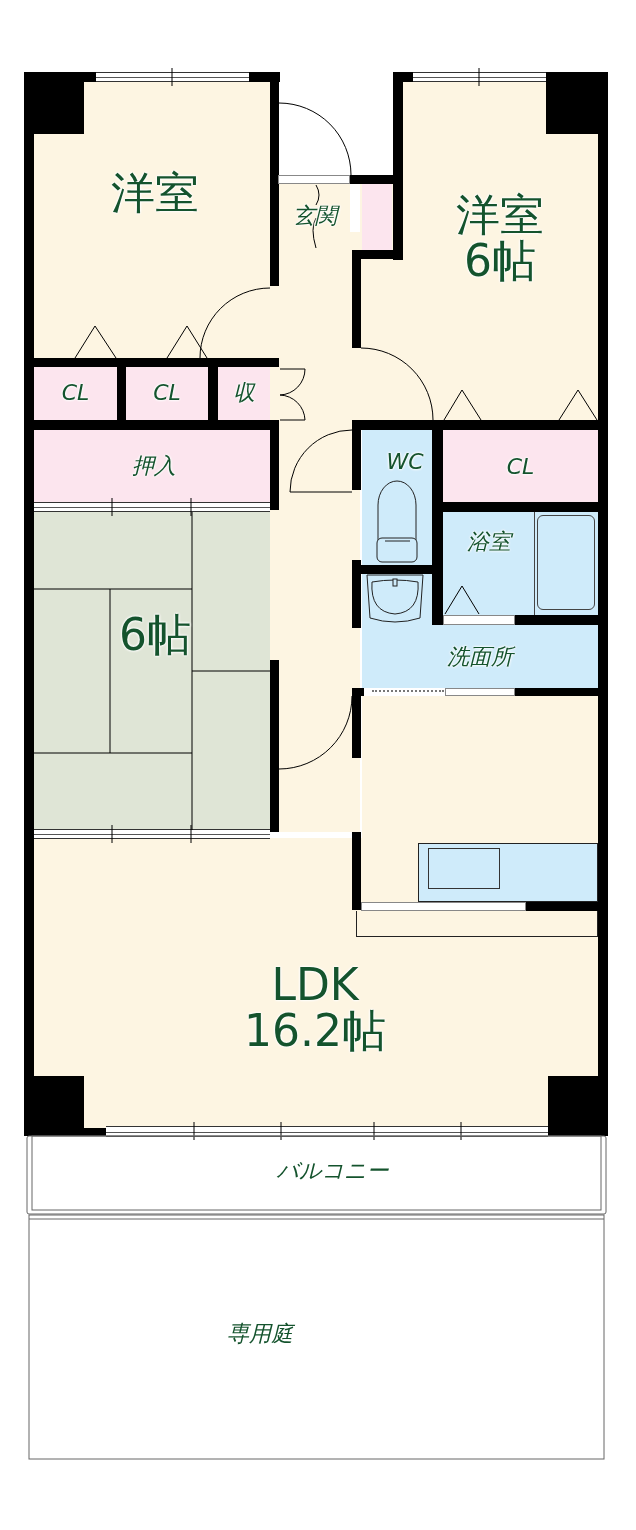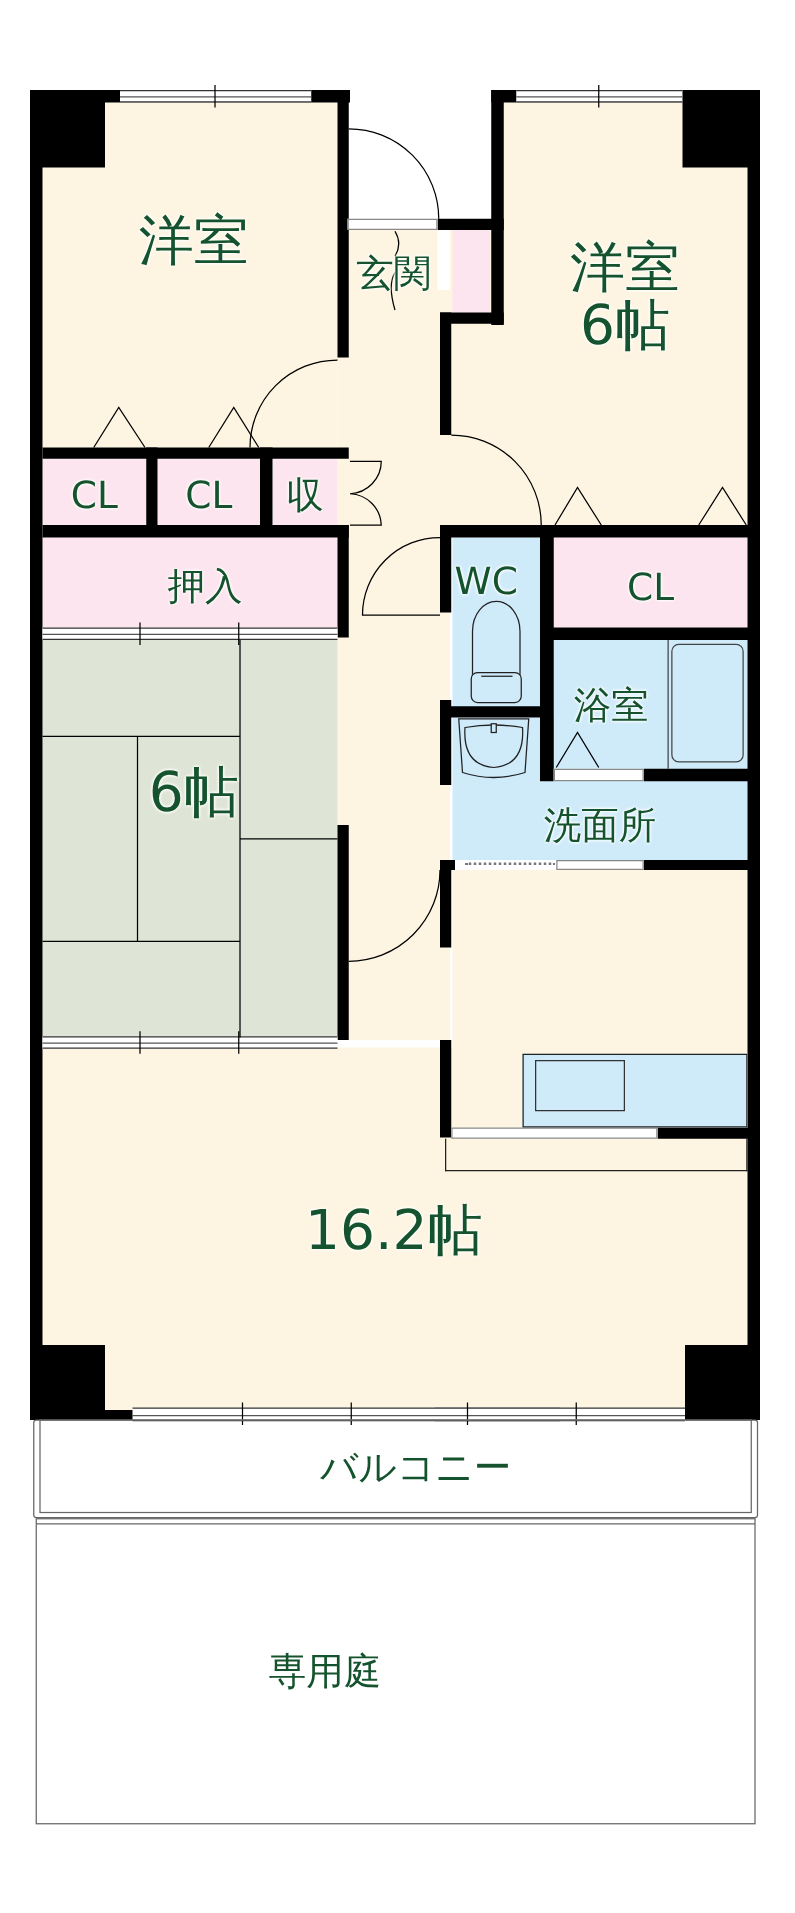--- a/index.html
+++ b/index.html
@@ -7,21 +7,21 @@
        font-family:"DejaVu Sans","Liberation Sans",sans-serif;}
   .abs{position:absolute;box-sizing:border-box;}
   .wall{position:absolute;background:#000;}
   .cream{background:#FDF5E2;}
   .pink{background:#FCE5EE;}
   .blue{background:#CFEBFA;}
   .tatami{background:#DFE5D6;}
   .lbl{position:absolute;text-align:center;color:#14532d;
        text-shadow:0 0 3px #fff,0 0 3px #fff,0 0 2px #fff;line-height:1.05;}
   .big{font-size:44px;}
-  .sm{font-size:30px;}
+  .sm{font-size:22px;font-style:italic;}
   .win{position:absolute;background:#fff;border-top:1px solid #333;border-bottom:1px solid #333;box-sizing:border-box;}
   .win::after{content:"";position:absolute;left:0;right:0;top:50%;border-top:1px solid #555;}
   svg{position:absolute;overflow:visible;}
 </style>
 </head>
 <body>
 
 <div class="abs cream" style="left:34px;top:82px;width:236px;height:276px;"></div>
 <div class="abs cream" style="left:270px;top:232px;width:90px;height:600px;"></div>
 <div class="abs cream" style="left:278px;top:184px;width:72px;height:48px;"></div>
@@ -168,28 +168,29 @@
   <div>洋室</div>
 </div>
 <div class="lbl big" style="left:415px;top:192px;width:170px;">
   <div>洋室</div>
   <div>6帖</div>
 </div>
 <div class="lbl big" style="left:70px;top:612px;width:170px;">
   <div>6帖</div>
 </div>
 <div class="lbl big" style="left:200px;top:962px;width:230px;">
+  <div>LDK</div>
   <div>16.2帖</div>
 </div>
 
 <div class="lbl sm" style="left:34px;top:381px;width:83px;">CL</div>
 <div class="lbl sm" style="left:126px;top:381px;width:82px;">CL</div>
 <div class="lbl sm" style="left:218px;top:381px;width:52px;">収</div>
-<div class="lbl sm" style="left:28px;top:454px;width:272px;">押入</div>
+<div class="lbl sm" style="left:18px;top:454px;width:272px;">押入</div>
 <div class="lbl sm" style="left:443px;top:455px;width:155px;">CL</div>
 
-<div class="lbl sm" style="left:354px;top:450px;width:70px;">WC</div>
-<div class="lbl sm" style="left:446px;top:549px;width:86px;">浴室</div>
+<div class="lbl sm" style="left:370px;top:450px;width:70px;">WC</div>
+<div class="lbl sm" style="left:446px;top:530px;width:86px;">浴室</div>
 <div class="lbl sm" style="left:362px;top:645px;width:236px;">洗面所</div>
 <div class="lbl sm" style="left:278px;top:204px;width:74px;">玄関</div>
 
 <div class="lbl sm" style="left:27px;top:1159px;width:611px;">バルコニー</div>
 <div class="lbl sm" style="left:29px;top:1322px;width:462px;">専用庭</div>
 
 </body></html>

